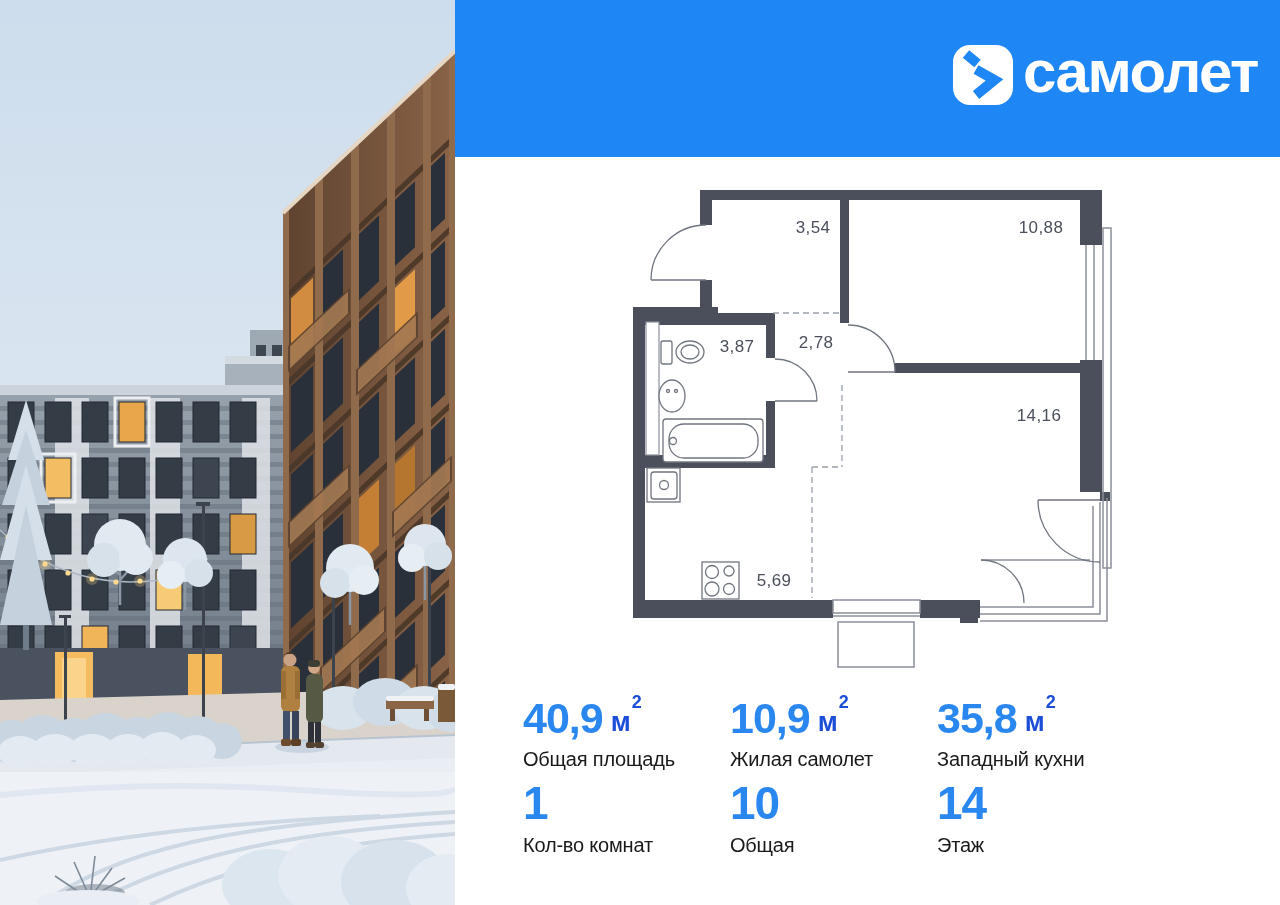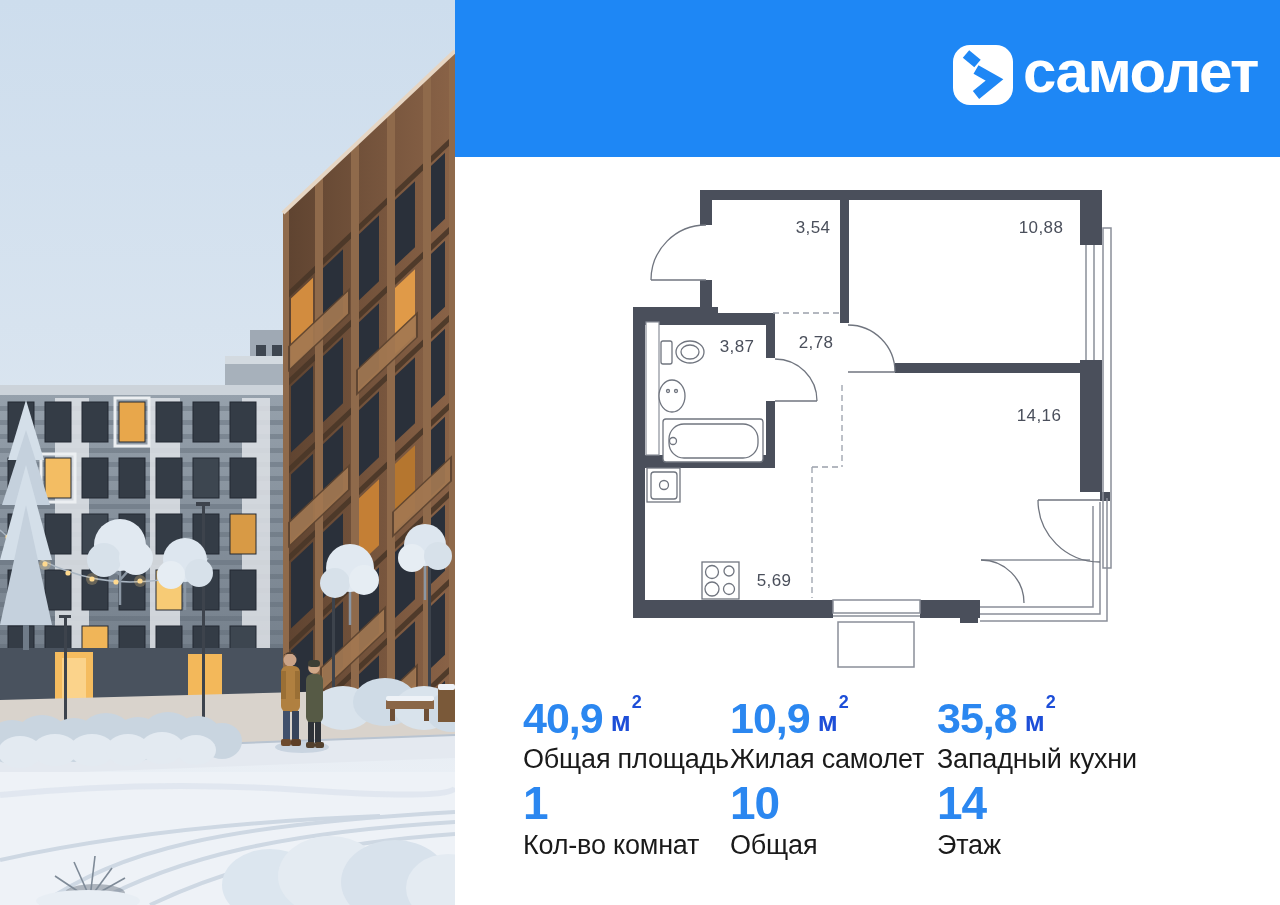--- a/index.html
+++ b/index.html
@@ -17,21 +17,21 @@
          margin-left:10px;transform:translateY(-3px);white-space:nowrap;}
   
   .plan{position:absolute;left:628px;top:182px;width:487px;height:492px;}
   .plan text{font-family:"Liberation Sans",sans-serif;font-size:17px;fill:#4A4F5B;letter-spacing:.4px;}
   
   .stat{position:absolute;white-space:nowrap;}
   .stat .numline{display:flex;align-items:flex-end;}
   .stat .num{font-size:43px;line-height:36px;font-weight:700;color:#2B87F0;letter-spacing:-1px;}
   .stat .unit{font-size:27px;line-height:27px;font-weight:700;color:#1d4ed8;margin-left:8px;}
   .stat .unit sup{font-size:18px;position:relative;top:-13px;left:1px;}
-  .stat .lbl{font-size:27px;line-height:20px;font-weight:400;color:#1a1a1a;margin-top:13px;
+  .stat .lbl{font-size:20px;line-height:20px;font-weight:400;color:#1a1a1a;margin-top:13px;
              letter-spacing:-.2px;}
   .r1{top:668px;margin-top:32px;}
   .r2{top:785px;}
   .r2 .num{font-size:46px;line-height:37px;}
   .c1{left:523px;} .c2{left:730px;} .c3{left:937px;}
 </style>
 </head>
 <body>
 
 <div class="page">

